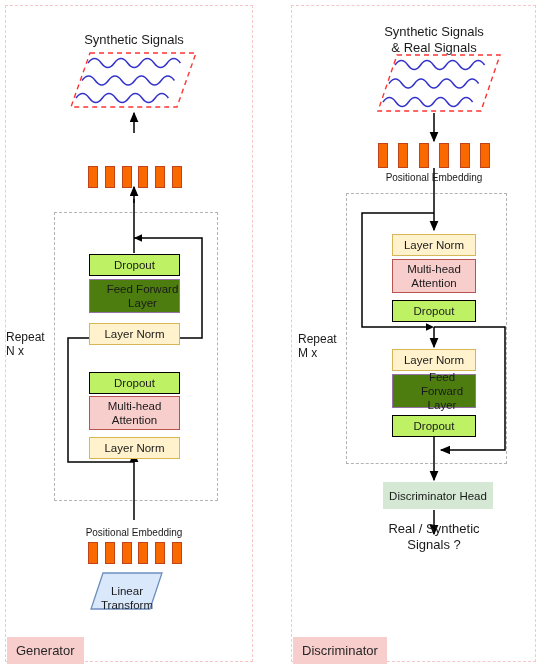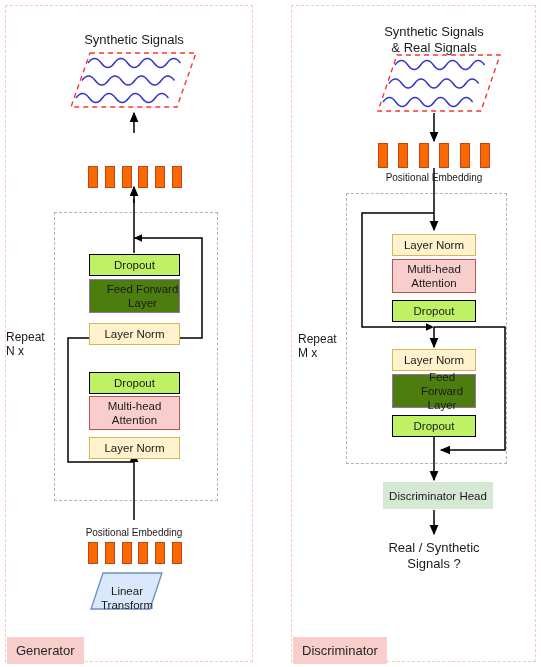--- a/index.html
+++ b/index.html
@@ -187,18 +187,18 @@
 Attention</div>
   <div class="node n-white" style="left:392px;top:300px;width:84px;height:22px;">Dropout</div>
 
   <div class="node n-yellow" style="left:392px;top:349px;width:84px;height:22px;">Layer Norm</div>
   <div class="node n-purple" style="left:392px;top:374px;width:84px;height:34px;">Feed Forward
 Layer</div>
   <div class="node n-white" style="left:392px;top:415px;width:84px;height:22px;">Dropout</div>
 
   <div class="node n-green" style="left:383px;top:482px;width:110px;height:27px;">Discriminator Head</div>
 
-  <div class="txt big" style="left:364px;top:540px;width:140px;">Real / Synthetic
+  <div class="txt big" style="left:364px;top:521px;width:140px;">Real / Synthetic
 Signals ?</div>
 
   <div class="group-label" id="disc-label">Discriminator</div>
 
 </div>
 
 </body></html>

